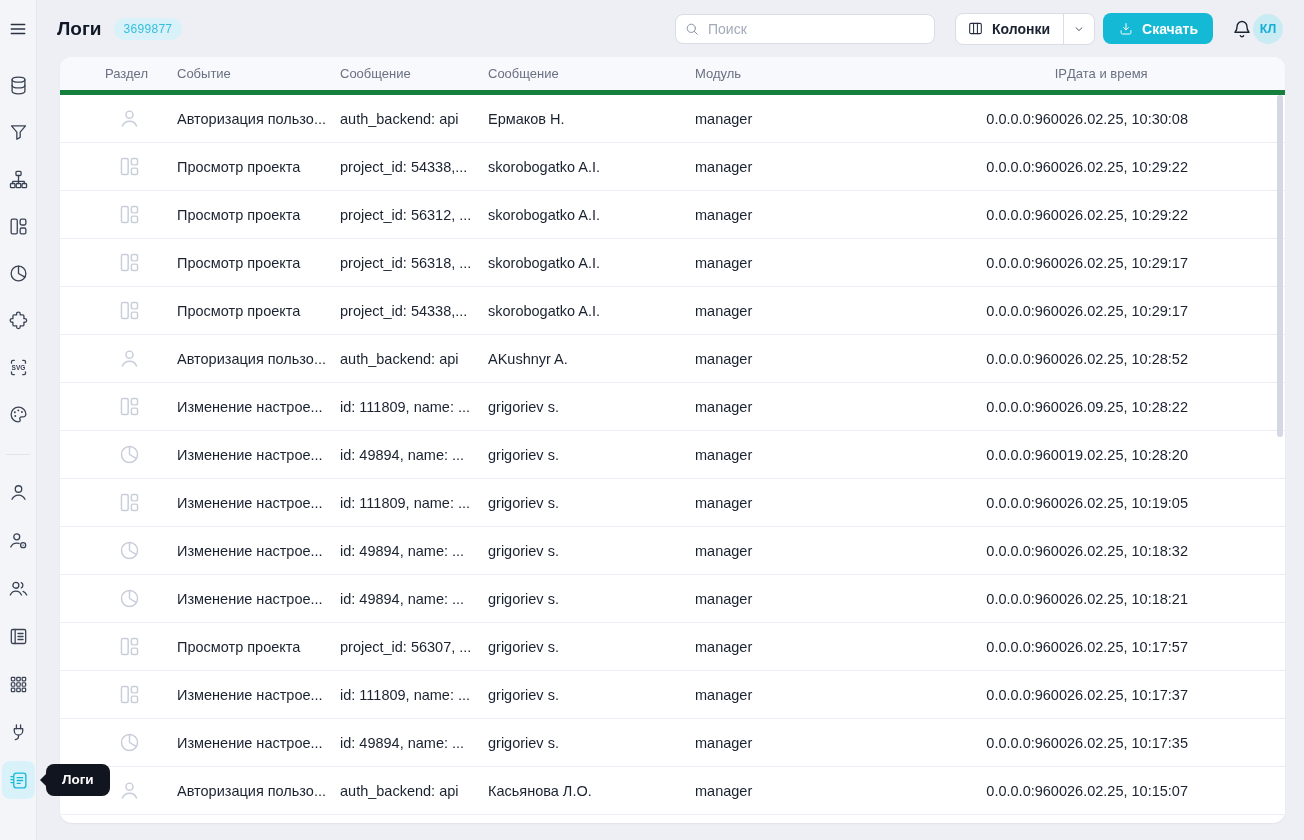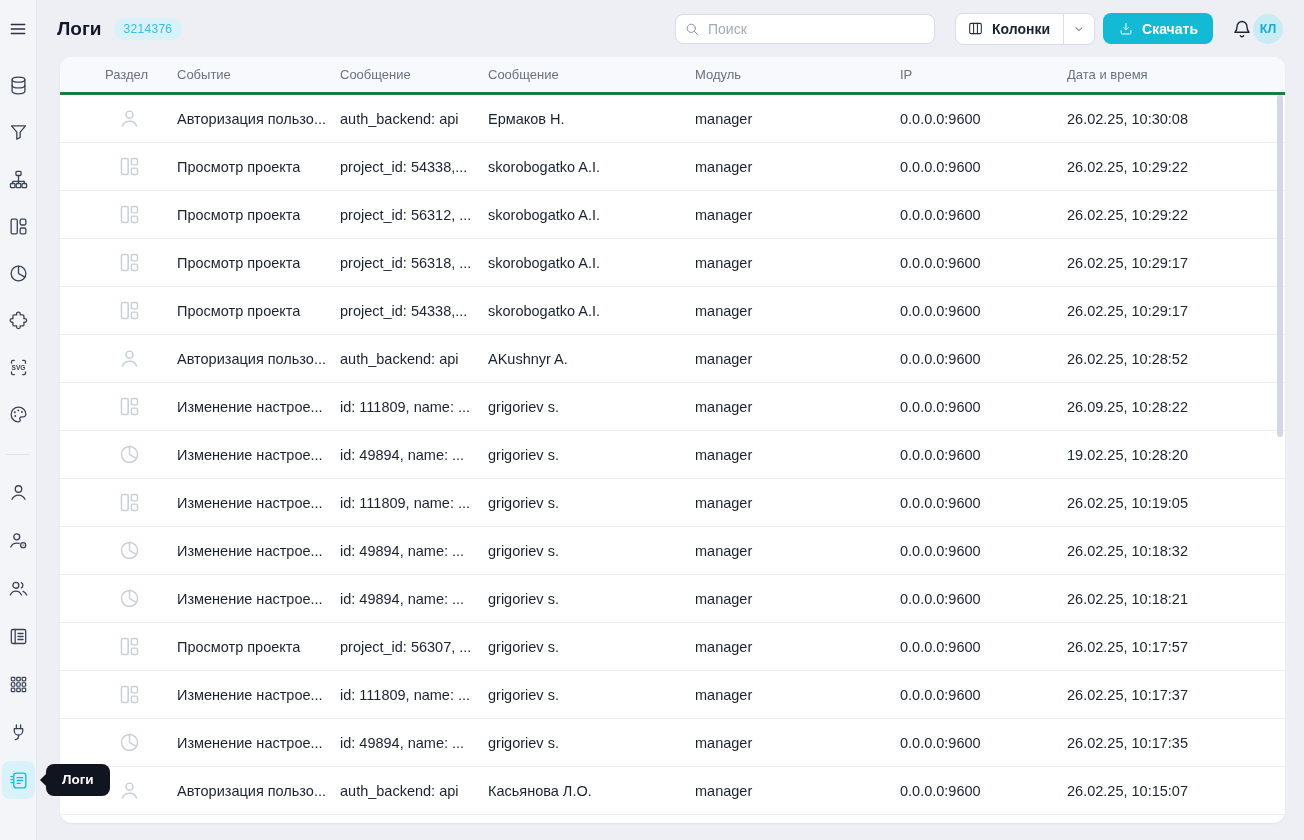--- a/index.html
+++ b/index.html
@@ -70,26 +70,26 @@
   .bell-btn svg { width:22px; height:22px; }
   .avatar { width:30px; height:30px; border-radius:50%;
     background:#c9ebf4; color:#12aed4; display:flex; align-items:center; justify-content:center;
     font-size:12.5px; font-weight:700; cursor:pointer; }
 
   
   .table-card { position:absolute; left:60px; top:57px; width:1225px; height:766px;
     background:#fff; border-radius:12px; overflow:hidden;
     box-shadow:0 1px 2px rgba(16,24,40,.05); }
   .t-header { display:flex; align-items:center; height:38px; background:#f8f9fc;
-    border-bottom:3px solid #15803d; font-size:13px; color:#697082; }
+    border-bottom:5px solid #15803d; font-size:13px; color:#697082; }
   .t-row { display:flex; align-items:center; height:48px; background:#fff;
     border-bottom:1px solid #eceef3; font-size:14.5px; color:#1a2230; }
   .cell { white-space:nowrap; overflow:hidden; }
   .c0{width:117px;flex:none;} .c1{width:163px;flex:none;} .c2{width:148px;flex:none;}
-  .c3{width:207px;flex:none;} .c4{width:205px;flex:none;} .c5{width:167px;flex:none;}
+  .c3{width:207px;flex:none;} .c4{width:205px;flex:none;} .c5{width:167px;flex:none;text-align:right;}
   .c6{flex:1;}
   .t-header .c0 { text-align:right; padding-right:29px; }
   .t-row .c0 { display:flex; align-items:center; }
   .row-icon { width:23px; height:23px; margin-left:58px; color:#c7cdd9; }
   .scroll-thumb { position:absolute; right:2px; top:38px; width:6px; height:342px;
     background:#d3d8e4; border-radius:3px; cursor:pointer; }
 </style>
 </head>
 <body>
 
@@ -246,21 +246,21 @@
           </svg>
         </span>
       </div>
     </div>
 </nav>
 
 <div class="tooltip">Логи</div>
 
 <header class="topbar">
   <h1 class="page-title">Логи</h1>
-  <span class="count-badge">3214376</span>
+  <span class="count-badge">3699877</span>
 
   <div class="topbar-right">
     <div class="search-box">
       <span class="search-ic">
           <svg viewBox="0 0 24 24" fill="none" stroke="currentColor" stroke-width="1.5" stroke-linecap="round" stroke-linejoin="round">
             <circle cx="11" cy="11" r="6.2"></circle>
             <path d="M15.6 15.6L20 20"></path>
           </svg>
         </span>
       <input type="text" placeholder="Поиск" style="">

